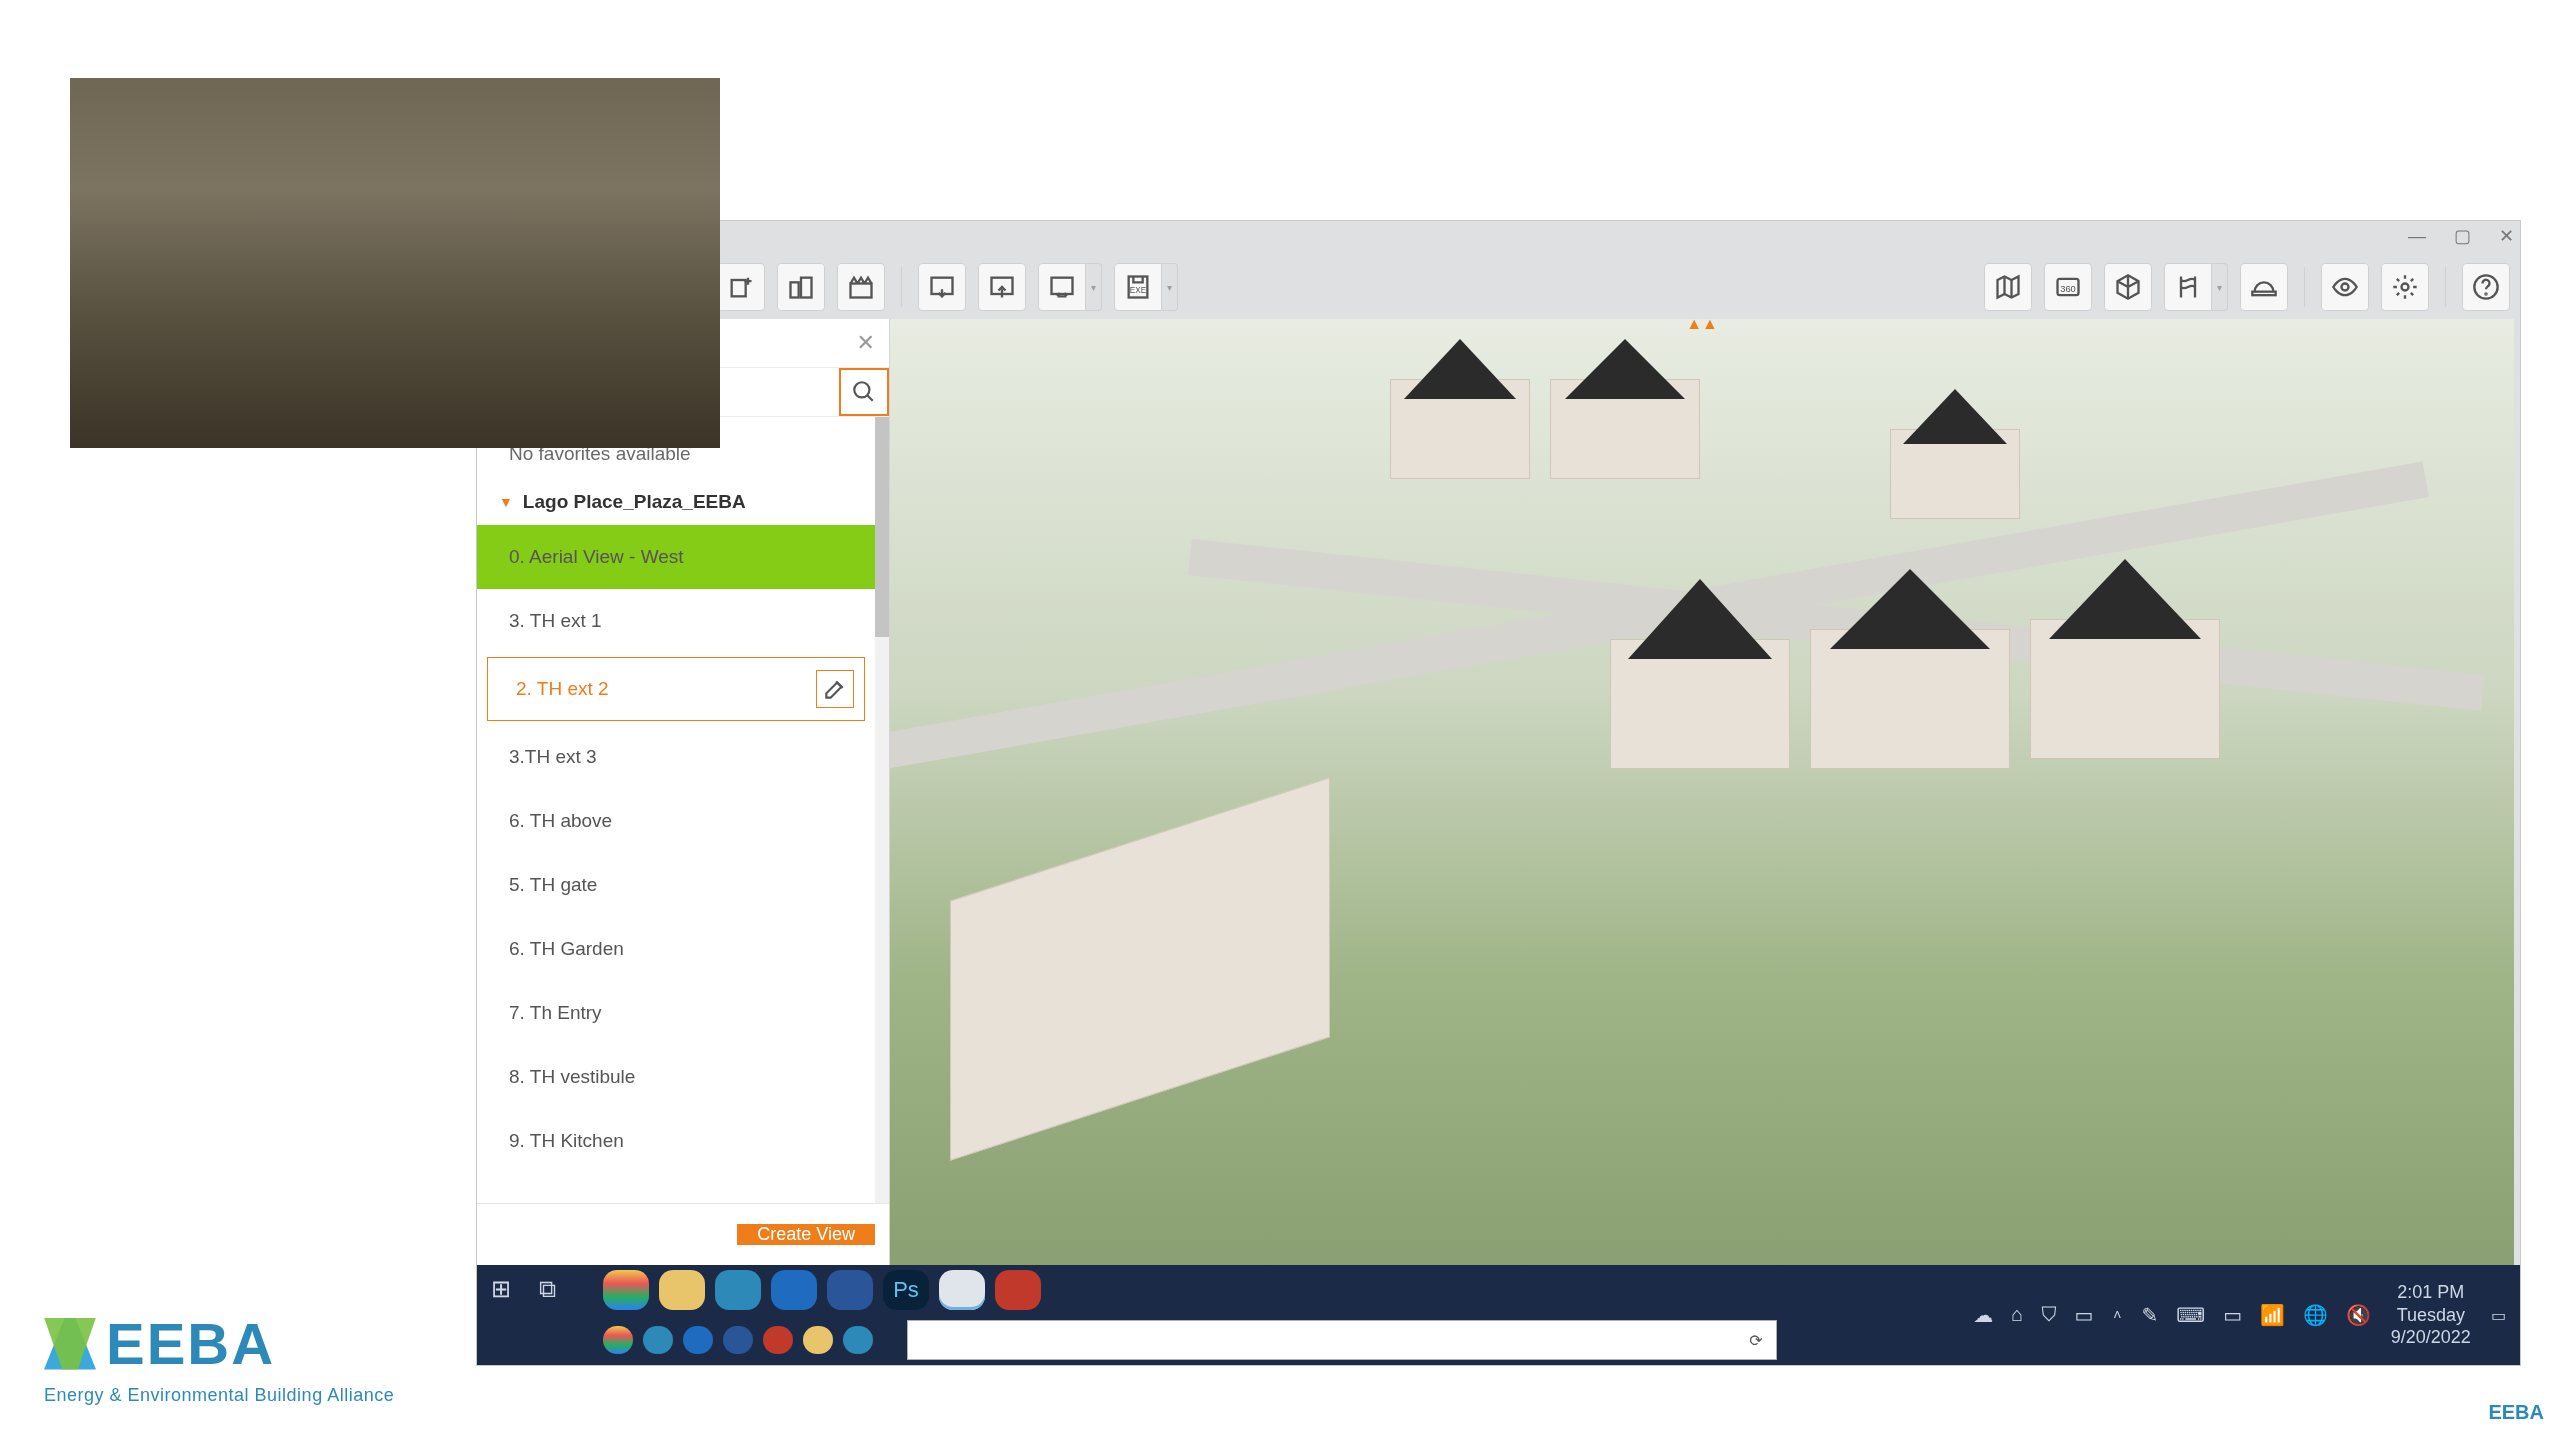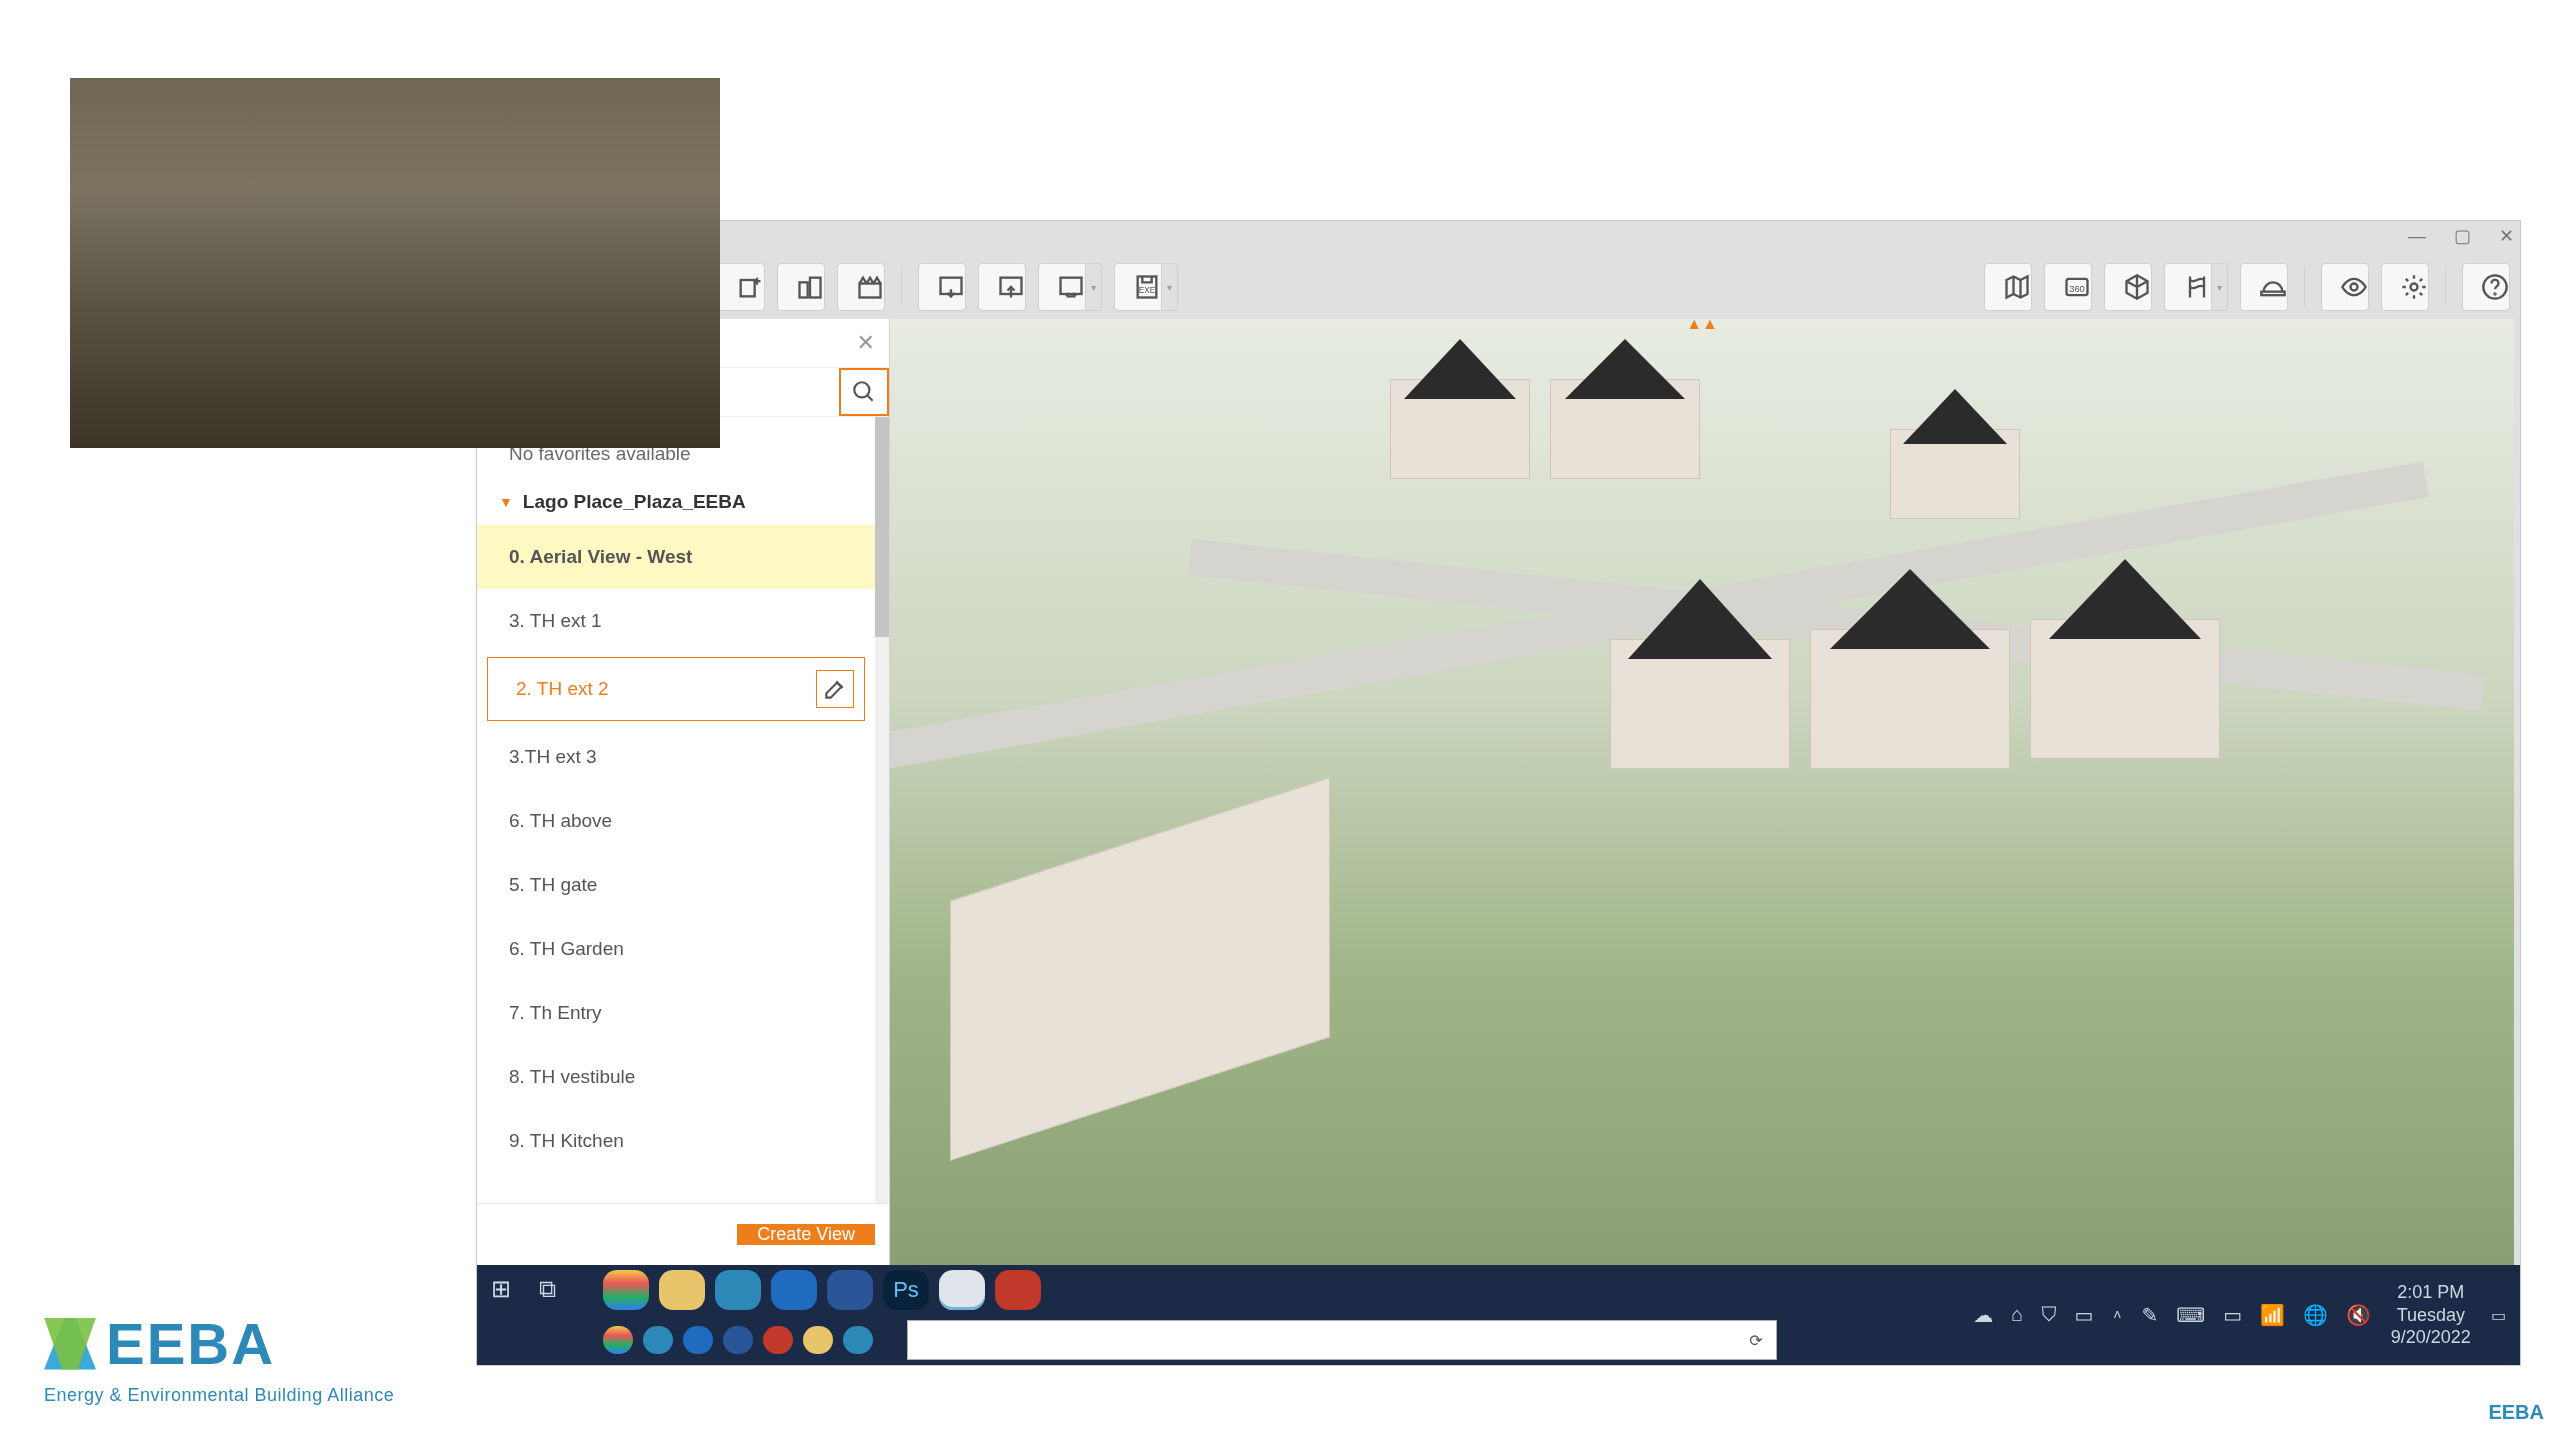--- a/index.html
+++ b/index.html
@@ -40,21 +40,21 @@
   .toolbar-right {
     position:absolute; right:10px; top:40px; height:52px;
     display:flex; align-items:center; gap:12px;
   }
   .toolbar-left {
     position:absolute; left:240px; top:40px; height:52px;
     display:flex; align-items:center; gap:12px;
   }
   .tb-btn {
     width:48px; height:48px; border:1px solid #d0d0d0; border-radius:4px;
-    background:#f7f7f7; display:flex; align-items:center; justify-content:flex-end;
+    background:#f7f7f7; display:flex; align-items:center; justify-content:center;
     color:#555;
   }
   .tb-sep { width:1px; height:40px; background:#d0d0d0; margin:0 4px; }
   .tb-dd { display:flex; }
   .tb-dd .car { width:16px; display:flex; align-items:center; justify-content:center; color:#a0a0a0; font-size:10px; border:1px solid #d0d0d0; border-left:none; border-radius:0 4px 4px 0;}
   .tb-dd .tb-btn { border-radius:4px 0 0 4px; }
 
   
   .viewport {
     position:absolute; left:413px; top:98px; right:6px; bottom:100px;
@@ -80,21 +80,21 @@
 
   .vp-scroll { position:relative; flex:1; overflow:hidden; }
   .vp-scrollbar { position:absolute; right:0; top:0; bottom:0; width:14px; background:#f1f1f1; }
   .vp-thumb { position:absolute; right:0; top:0; width:14px; height:220px; background:#c4c4c4; }
   .vp-list { position:absolute; left:0; right:14px; top:0; bottom:0; padding-top:16px; }
   .vp-nofav { padding:10px 32px 14px; color:#6a6a6a; font-size:19px; }
   .vp-model { padding:12px 22px; display:flex; align-items:center; gap:10px; font-weight:700; font-size:19px; color:#333; }
   .vp-model .tri { color:#ef7d1a; font-size:14px; }
   .vp-item { padding:0 28px; height:64px; display:flex; align-items:center; font-size:19px; color:#555; border-left:4px solid transparent; position:relative; }
   .vp-item.sel { color:#ef7d1a; border:1px solid #ef7d1a; margin:4px 10px;text-align:center; }
-  .vp-item.hover { background:#fef9c3;font-weight:bold; }
+  .vp-item.hover { background:#84cc16; }
   .vp-item .edit { position:absolute; right:10px; width:38px; height:38px; border:1px solid #ef7d1a; color:#ef7d1a; display:flex; align-items:center; justify-content:center; }
 
   .vp-foot { height:62px; display:flex; justify-content:flex-end; align-items:center; padding:0 14px; border-top:1px solid #e6e6e6; }
   .vp-create { background:#ef7d1a; color:#fff; border:none; padding:0 20px; font-size:18px; cursor:pointer; }
 
   
   .taskbar { position:absolute; left:0; right:0; bottom:0; height:100px;
              background:#1b2a47; display:flex; }
   .tb-left { width:120px; display:flex; align-items:flex-start; padding:10px 14px; gap:28px; color:#cfd6e3; font-size:24px; }
   .tb-mid { flex:1; display:flex; flex-direction:column; }

